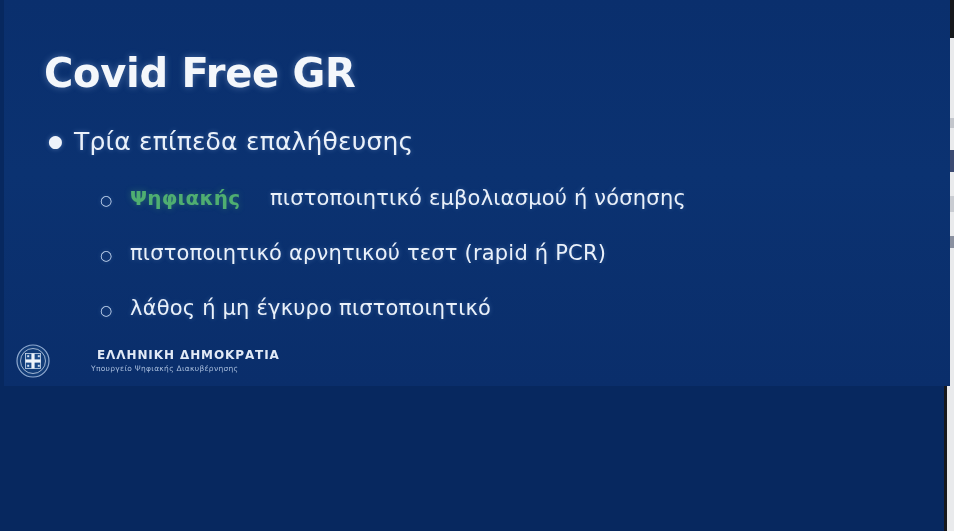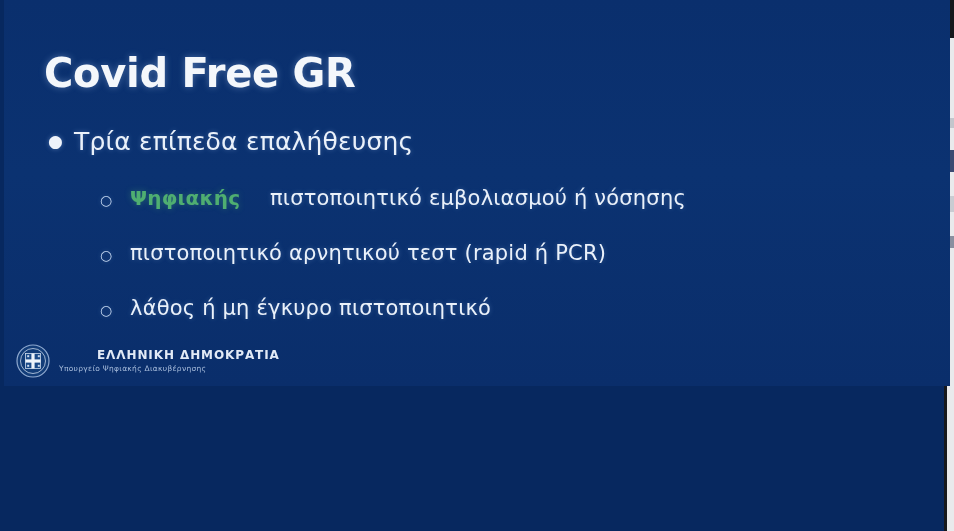--- a/index.html
+++ b/index.html
@@ -162,20 +162,21 @@
     white-space: nowrap;
     padding-left: 38px;
   }
   #footer-subtitle {
     font-family: "DejaVu Sans", sans-serif;
     font-size: 7.5px;
     letter-spacing: 0.3px;
     color: #a9bedd;
     margin-top: 2px;
     white-space: nowrap;
+    margin-left: 32px;
   }
 </style>
 </head>
 <body>
 
 <div id="screen">
 
   <div id="bg-app-sliver">
     <div id="bg-app-panel"></div>
     <div class="sliver-block" id="sliver-b1"></div>

